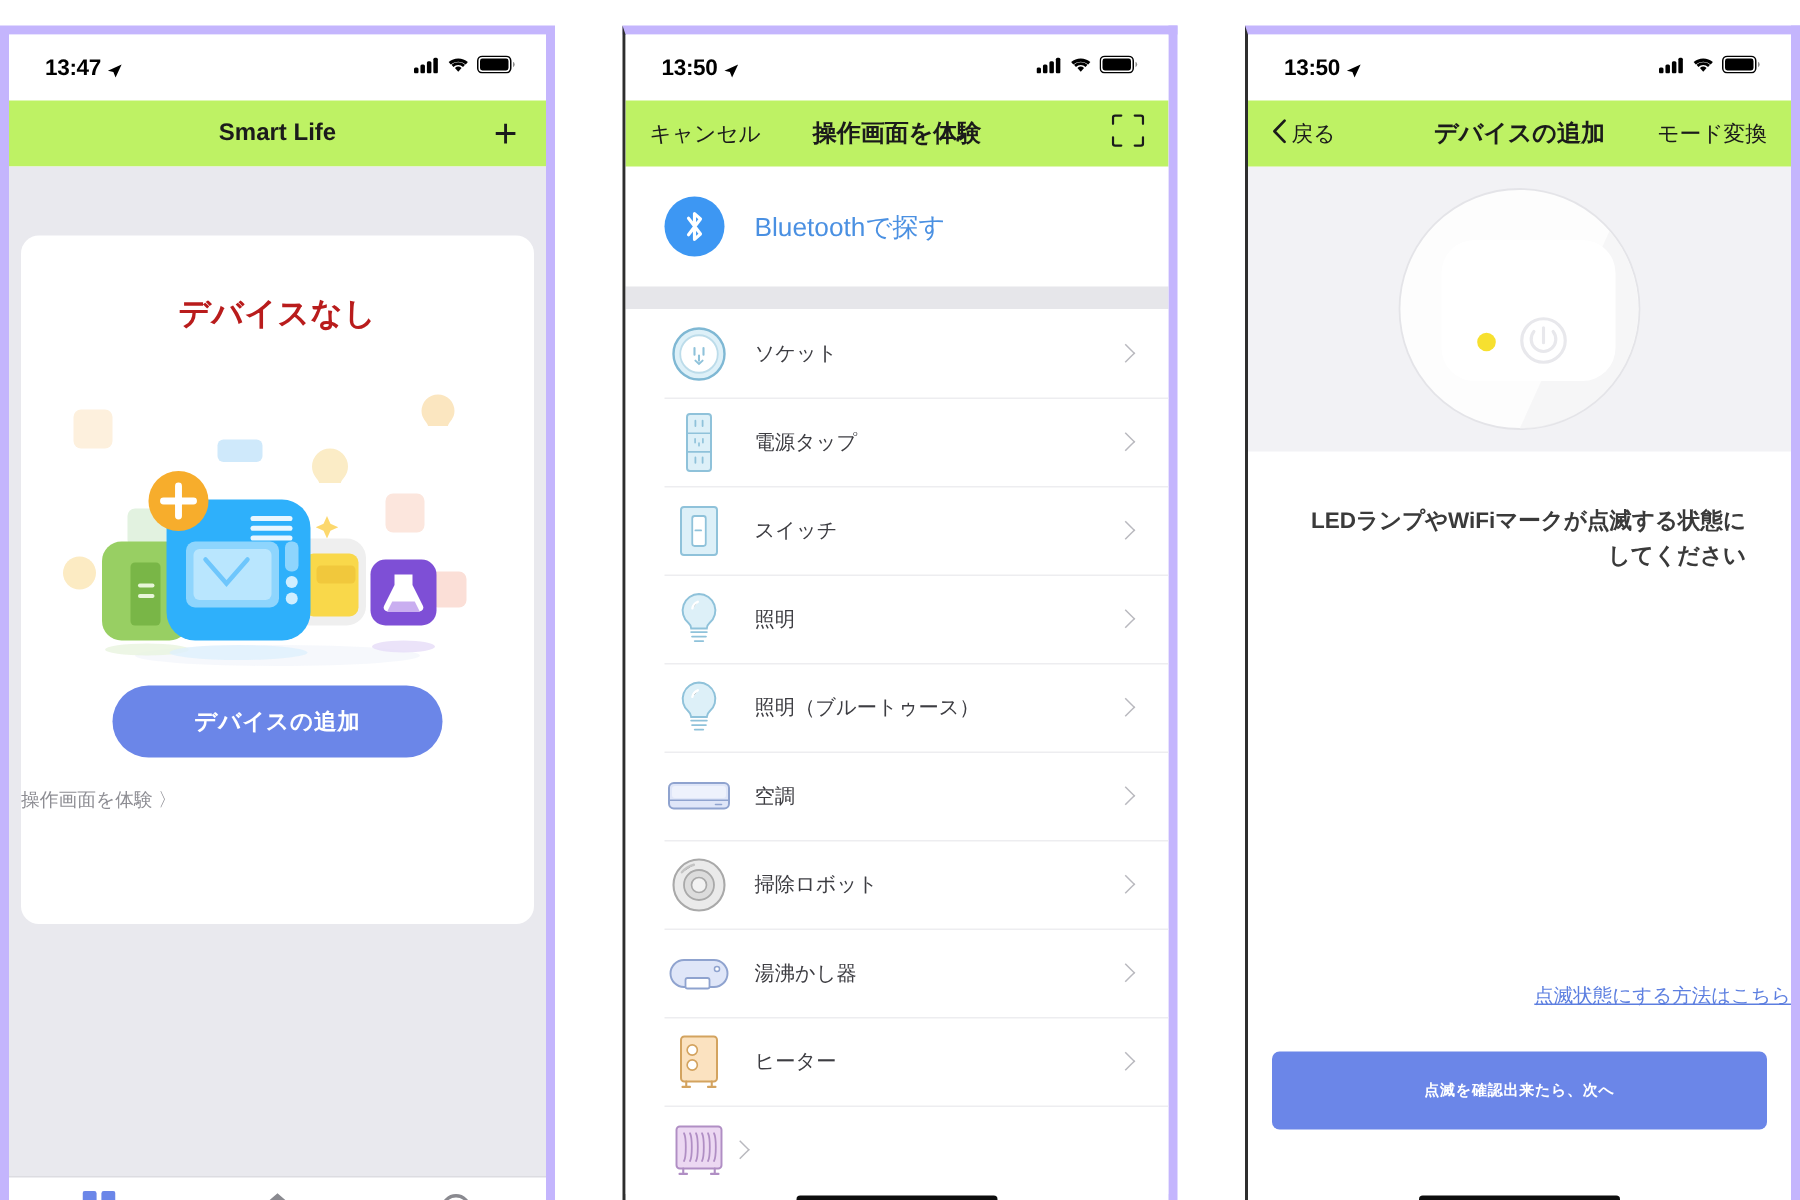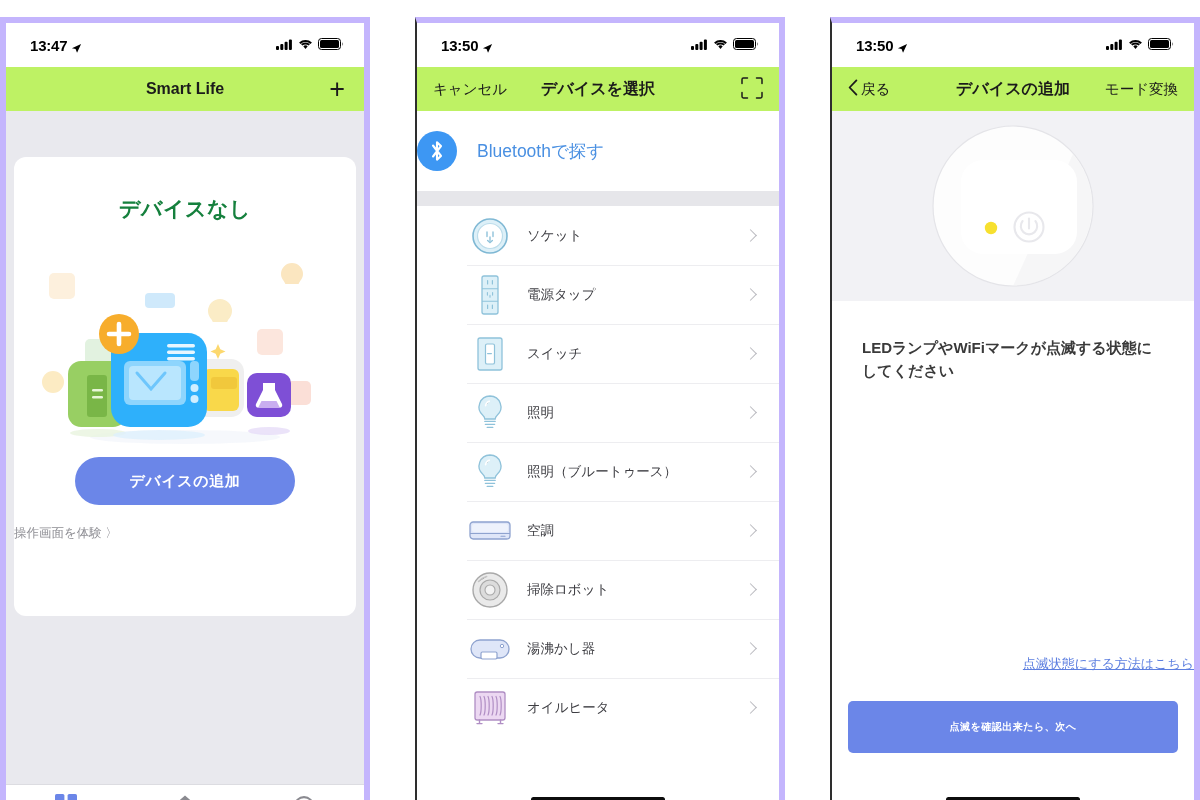--- a/index.html
+++ b/index.html
@@ -67,21 +67,21 @@
   }
 
   
   .p1-body { background: #e9e9ee; height: 756px; position: relative; }
   .p1-card {
     position: absolute; left: 8px; top: 46px; right: 8px; height: 459px;
     background: #ffffff; border-radius: 12px;
   }
   .p1-empty-title {
     text-align: center; font-size: 21px; font-weight: bold;
-    color: #15803d; margin-top: 38px; letter-spacing: 0.5px;
+    color: #b91c1c; margin-top: 38px; letter-spacing: 0.5px;
   }
   .illus { position: relative; height: 200px; margin-top: 28px; }
   .illus svg { position: absolute; left: 50%; top: 0; transform: translateX(-50%); }
   .p1-btn {
     display: block; width: 220px; height: 48px; margin: 6px auto 0;
     background: #6b86e8; color: #ffffff; border: none; border-radius: 24px;
     font-size: 15px; font-weight: bold;
     font-family: "Liberation Sans", sans-serif;
     cursor: pointer; letter-spacing: 0.6px;
   }
@@ -103,30 +103,30 @@
 
   .home-indicator {
     position: absolute; left: 50%; transform: translateX(-50%);
     bottom: 9px; width: 134px; height: 5px; border-radius: 3px; background: #0d0d0d;
     z-index: 20;
   }
 
   
   .bt-row {
     height: 80px; background: #fff; display: flex; align-items: center;
-    gap: 20px; cursor: pointer;
+    padding-left: 26px; gap: 20px; cursor: pointer;
   }
   .bt-circle {
     width: 40px; height: 40px; border-radius: 50%;
     background: #3d97f3; display: flex; align-items: center; justify-content: center;
     flex: 0 0 40px;
   }
   .bt-text { font-size: 17.5px; color: #4a90e2; }
   .sep-band { height: 15px; background: #e6e6ea; }
-  .dev-list { background: #ffffff; padding-left: 24px; }
+  .dev-list { background: #ffffff; }
   .dev-row {
     height: 59px; display: flex; align-items: center;
     padding: 0 18px 0 26px; cursor: pointer; position: relative;
   }
   .dev-row + .dev-row::before {
     content: ""; position: absolute; left: 26px; right: 0; top: 0;
     height: 1px; background: #ededf0;
   }
   .dev-icon { width: 46px; flex: 0 0 46px; display: flex; align-items: center; justify-content: center; }
   .dev-label { font-size: 13.5px; color: #3d3d42; margin-left: 14px; flex: 1; }
@@ -134,21 +134,21 @@
     width: 9px; height: 9px; border-top: 1.6px solid #b9b9bf; border-right: 1.6px solid #b9b9bf;
     transform: rotate(45deg); margin-right: 6px;
   }
 
   
   .p3-hero {
     height: 190px; background: #f2f2f5;
     display: flex; align-items: center; justify-content: center;
   }
   .p3-instruction {
-    margin: 36px 30px 0; text-align: left;
+    margin: 36px 30px 0; text-align: right;
     font-size: 15px; font-weight: bold; color: #3a3a3a; line-height: 1.5;
   }
   .p3-link-wrap { position: absolute; left: 0; right: 0; bottom: 138px; text-align: right; }
   .p3-link { font-size: 13px; color: #5d7fe0; text-decoration: underline; }
   .p3-btn {
     position: absolute; left: 16px; right: 16px; bottom: 58px; height: 52px;
     background: #6b86e8; color: #fff; border: none; border-radius: 5px;
     font-size: 10px; font-weight: bold;
     font-family: "Liberation Sans", sans-serif; cursor: pointer; letter-spacing: 0.5px;
   }
@@ -315,21 +315,21 @@
               <rect x="0.5" y="0.5" width="22" height="11" rx="3" fill="none" stroke="#000" stroke-width="1"></rect>
               <rect x="2" y="2" width="19" height="8" rx="1.6" fill="#000"></rect>
               <path d="M24 4.2v3.6a2 2 0 0 0 0-3.6Z" fill="#000" opacity="0.45"></path>
             </svg>
         </span>
       </div>
     </div>
 
     <div class="navbar">
       <div class="nav-left">キャンセル</div>
-      <div class="nav-title">デバイスを選択</div>
+      <div class="nav-title">操作画面を体験</div>
       <div class="nav-right">
         <span>
           <svg width="22" height="22" viewBox="0 0 22 22" fill="none" stroke="#1b1b1b" stroke-width="1.5" stroke-linecap="round">
             <path d="M1 6.5V2.4A1.4 1.4 0 0 1 2.4 1H6.5"></path>
             <path d="M15.5 1h4.1A1.4 1.4 0 0 1 21 2.4v4.1"></path>
             <path d="M21 15.5v4.1a1.4 1.4 0 0 1-1.4 1.4h-4.1"></path>
             <path d="M6.5 21H2.4A1.4 1.4 0 0 1 1 19.6v-4.1"></path>
           </svg>
         </span>
       </div>
@@ -433,28 +433,40 @@
               <rect x="3" y="5" width="38" height="18" rx="9" fill="#dfe6f8" stroke="#8fa3cf" stroke-width="1.3"></rect>
               <rect x="13" y="17" width="16" height="7" rx="1.4" fill="#fff" stroke="#8fa3cf" stroke-width="1.2"></rect>
               <circle cx="34" cy="11" r="1.7" fill="#fff" stroke="#8fa3cf" stroke-width="1"></circle>
             </svg>
         </span>
         <span class="dev-label">湯沸かし器</span>
         <span class="chev"></span>
       </div>
       <div class="dev-row">
         <span class="dev-icon">
+          <svg width="36" height="42" viewBox="0 0 36 42">
+              <rect x="6" y="4" width="24" height="30" rx="2.2" fill="#fbe2c0" stroke="#d3a35f" stroke-width="1.3"></rect>
+              <circle cx="13.5" cy="13" r="3.4" fill="#fff" stroke="#d3a35f" stroke-width="1.1"></circle>
+              <circle cx="13.5" cy="23" r="3.4" fill="#fff" stroke="#d3a35f" stroke-width="1.1"></circle>
+              <path d="M9.5 34v3.6M26.5 34v3.6" stroke="#d3a35f" stroke-width="1.4" stroke-linecap="round"></path>
+              <path d="M7 37.6h5M24 37.6h5" stroke="#d3a35f" stroke-width="1.4" stroke-linecap="round"></path>
+            </svg>
+        </span>
+        <span class="dev-label">ヒーター</span>
+        <span class="chev"></span>
+      </div>
+      <div class="dev-row">
+        <span class="dev-icon">
           <svg width="40" height="42" viewBox="0 0 40 42">
               <rect x="5" y="5" width="30" height="28" rx="2.2" fill="#ecd8f2" stroke="#b08ec4" stroke-width="1.3"></rect>
               <path d="M10 9.5c1.6 3 1.6 15.5 0 18.5M14 9.5c1.6 3 1.6 15.5 0 18.5M18 9.5c1.6 3 1.6 15.5 0 18.5M22 9.5c1.6 3 1.6 15.5 0 18.5M26 9.5c1.6 3 1.6 15.5 0 18.5M30 9.5c1.6 3 1.6 15.5 0 18.5" stroke="#b08ec4" stroke-width="1.2" fill="none" stroke-linecap="round"></path>
               <path d="M9.5 33v3.4M30.5 33v3.4" stroke="#b08ec4" stroke-width="1.4" stroke-linecap="round"></path>
               <path d="M7 36.6h5M28 36.6h5" stroke="#b08ec4" stroke-width="1.4" stroke-linecap="round"></path>
             </svg>
         </span>
-        <span class="dev-label">オイルヒータ</span>
         <span class="chev"></span>
       </div>
     </div>
     <div class="home-indicator"></div>
   </div>
 
   <div class="phone p3">
     <div class="statusbar">
       <div class="status-time">
         <span>13:50</span>

